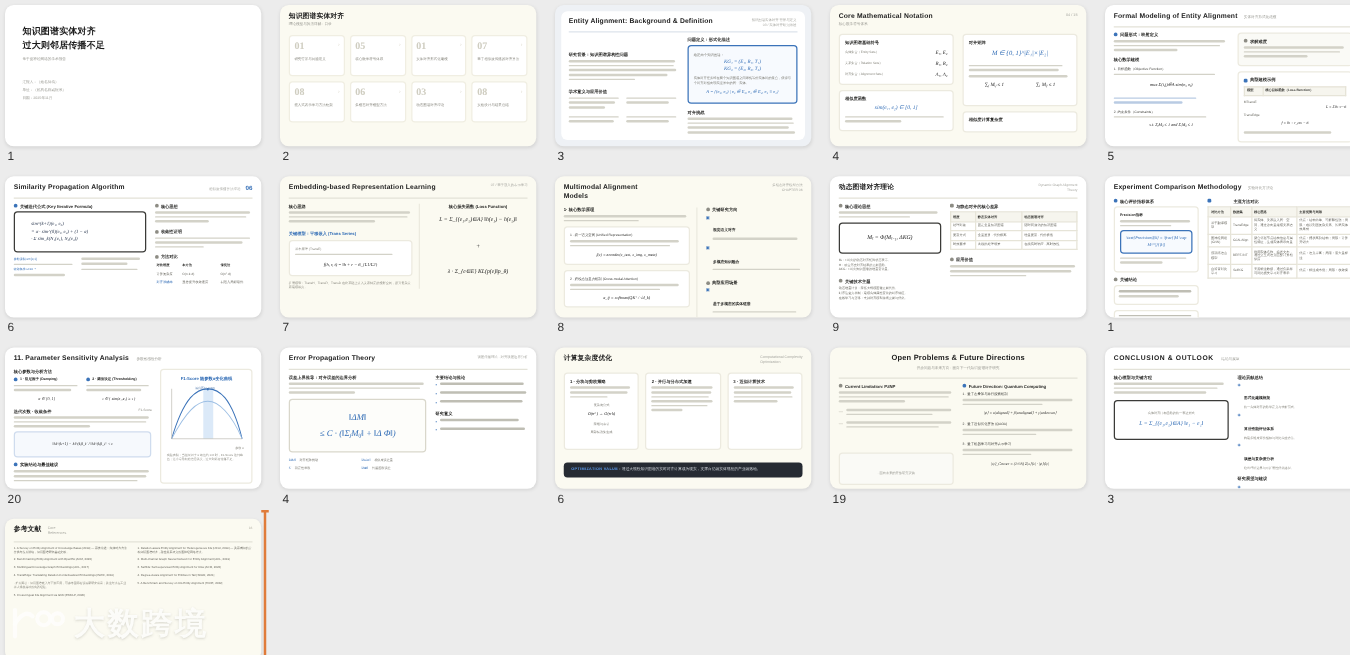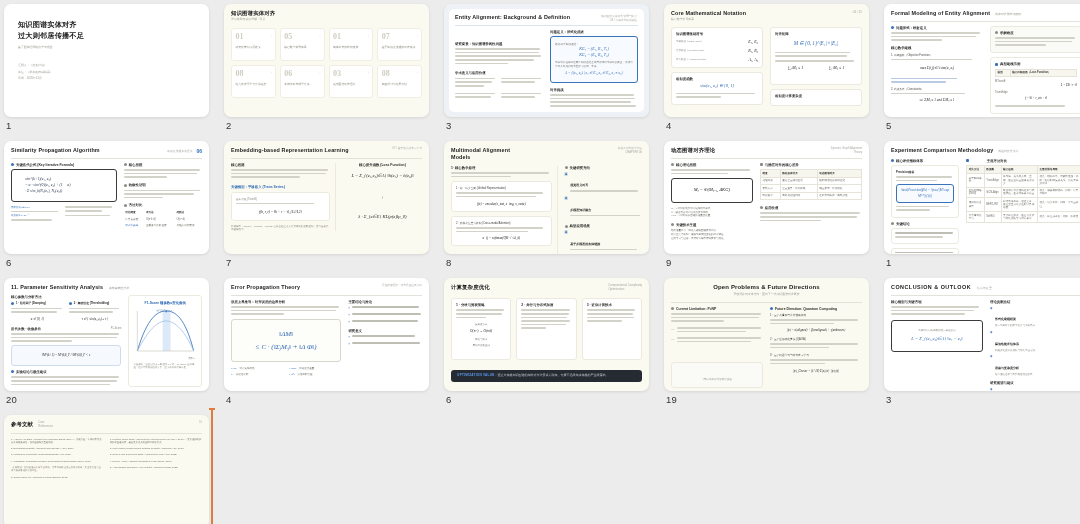--- a/index.html
+++ b/index.html
@@ -1093,13 +1093,24 @@
             </div>
           </div>
         </div>
       </div>
     </div>
 
   </div>
 
   <div class="caret"></div>
 
+  <div class="wm">
+    <div class="wlogo">
+      <svg width="44" height="27" viewBox="0 0 44 27">
+        <path d="M4 3 C4 3 4 22 4 24" stroke="rgba(255,255,255,.92)" stroke-width="3.4" fill="none" stroke-linecap="round"></path>
+        <path d="M4 14 C9 6 14 4 18 8" stroke="rgba(255,255,255,.92)" stroke-width="3.4" fill="none" stroke-linecap="round"></path>
+        <circle cx="27" cy="10" r="5.2" fill="none" stroke="rgba(255,255,255,.92)" stroke-width="3.2"></circle>
+        <circle cx="38" cy="10" r="4.4" fill="none" stroke="rgba(255,255,255,.92)" stroke-width="3.2"></circle>
+      </svg>
+    </div>
+    <div class="wtext">大数跨境</div>
+  </div>
 </div>
 
 </body></html>

